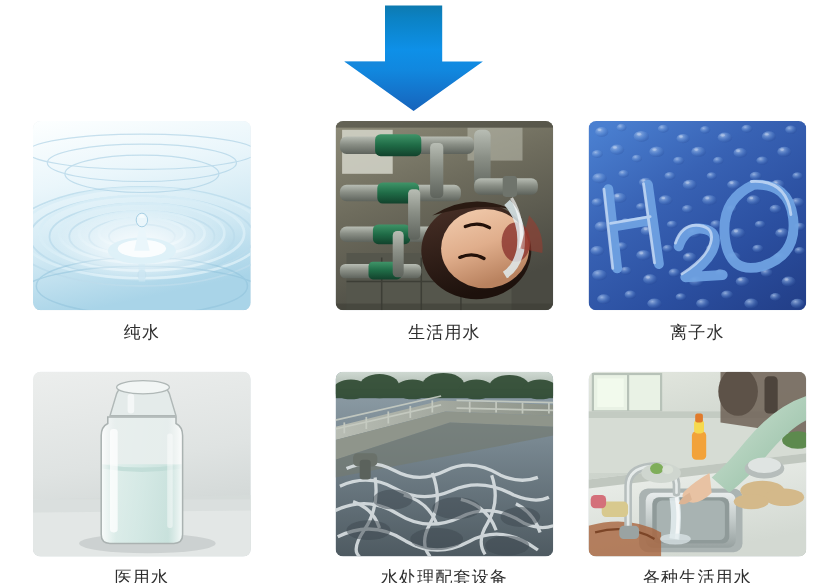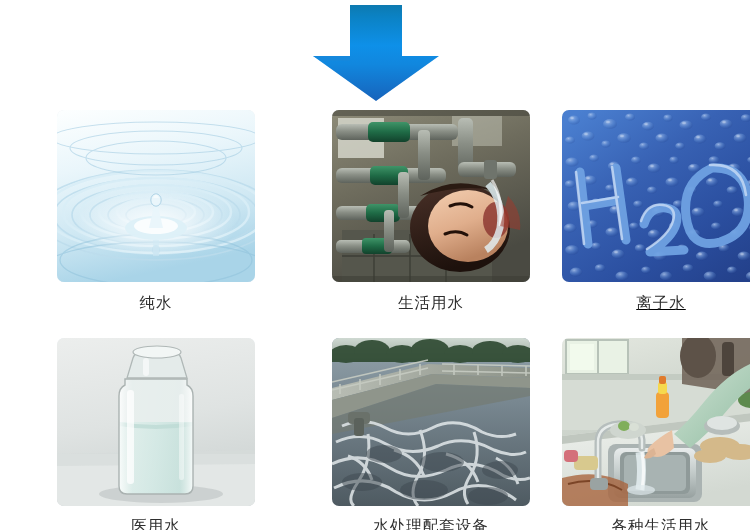--- a/index.html
+++ b/index.html
@@ -27,33 +27,32 @@
 
   
   .grid {
     position: absolute;
     left: 0;
     top: 110px;
     width: 750px;
   }
   .row {
     display: flex;
-    justify-content: flex-end;
+    justify-content: flex-start;
     align-items: flex-start;
-    margin-left: 41px;
   }
   .cell {
     width: 250px;
     display: flex;
     flex-direction: column;
     align-items: center;
   }
   .cell.c1 { margin-left: 30px; width: 198px; }
   .cell.c2 { margin-left: 45px; width: 198px; padding-left: 32px; }
-  .cell.c3 { margin-left: 42px; width: 178px; text-decoration: underline; }
+  .cell.c3 { margin-left: 42px; width: 178px; }
 
   .thumb {
     width: 198px;
     height: 172px;
     border-radius: 7px;
     overflow: hidden;
     position: relative;
     background: #e9eef1;
   }
   .thumb svg { display: block; width: 100%; height: 100%; }

